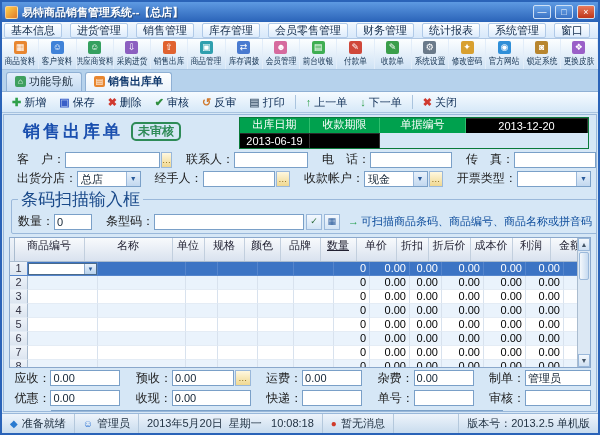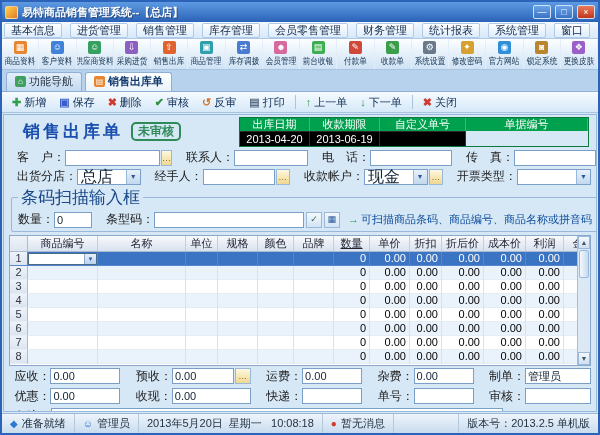--- a/index.html
+++ b/index.html
@@ -44,34 +44,34 @@
   .header-table { margin-left:auto; margin-right:2px; display:grid; grid-template-columns:70px 70px 86px 122px; border:1px solid #0a7a3a; }
   .ht-head { background:#00a14e; color:#fff; font-size:11px; text-align:center; line-height:13px; border-right:1px solid #2fbf6e; white-space:nowrap; }
   .ht-val { background:#000; color:#fff; font-size:11px; text-align:center; line-height:14px; border-right:1px solid #333; border-top:1px solid #2a2a2a; white-space:nowrap; }
 
   .field-row { display:flex; align-items:flex-end; flex:0 0 19px; font-size:12px; color:#222; padding-left:8px; white-space:nowrap; }
   .flabel { color:#222; }
   .gap { margin-left:14px; }
   .tinput { height:16px; border:1px solid #7aa0c8; background:#fff; font-size:11px; padding:0 2px; font-family:inherit; color:#123; }
   .lookup-btn { width:16px; height:16px; margin-left:1px; border:1px solid #9ab8da; background:linear-gradient(#fff8e0,#f0d890); font-size:9px; line-height:13px; text-align:center; color:#8a6a1a; padding:0; }
   .combo { display:inline-flex; height:16px; border:1px solid #7aa0c8; background:#fff; vertical-align:middle; }
-  .combo .cval { flex:1; font-size:16px; padding:0 3px; line-height:14px; color:#123; }
+  .combo .cval { flex:1; font-size:11px; padding:0 3px; line-height:14px; color:#123; }
   .combo .carrow { width:14px; background:linear-gradient(#e8f1fb,#c2d8ef); border-left:1px solid #9ab8da; font-size:7px; text-align:center; line-height:14px; color:#2a5a9a; }
 
   fieldset.barcode { border:1px solid #9ab8da; border-radius:2px; margin:1px 2px 3px; padding:2px 6px 3px; flex:0 0 32px; }
   fieldset.barcode legend { font-size:17px; color:#1a4a8a; padding:0 3px; }
   .bc-row { display:flex; align-items:center; white-space:nowrap; }
   .hint { font-size:11px; color:#0a4a9a; margin-left:8px; overflow:hidden; }
   .hint-arrow { color:#1f9e4a; font-weight:bold; margin-right:2px; }
   .mini-btn { width:16px; height:16px; margin-left:2px; border:1px solid #9ab8da; background:linear-gradient(#f4f9fe,#d2e4f5); font-size:9px; line-height:13px; text-align:center; padding:0; color:#2a6a3a; }
 
   
   .grid { flex:0 0 131px; border:1px solid #8aa8cc; background:#fff; display:flex; overflow:hidden; }
   .grid-cols { flex:1; overflow:hidden; }
-  .g-head { display:flex; background:linear-gradient(#f8fafc,#d9e2ef); border-bottom:1px solid #aabccf; height:16px; }
+  .g-head { display:flex; background:linear-gradient(#f8fafc,#d9e2ef); border-bottom:1px solid #aabccf; height:24px;justify-content:center; }
   .g-hcell { flex:0 0 auto; font-size:11px; text-align:center; line-height:15px; border-right:1px solid #c2cfde; color:#223; overflow:hidden; white-space:nowrap; }
   .g-row { display:flex; height:14px; }
   .g-row.even { background:#eaf3fc; }
   .g-row.selected { background:#3c74c4; color:#fff; }
   .g-cell { flex:0 0 auto; font-size:11px; line-height:13px; border-right:1px solid #d8e2ee; border-bottom:1px solid #e4ecf5; padding:0 3px; overflow:hidden; white-space:nowrap; }
   .g-row.selected .g-cell { border-right-color:#5585cc; border-bottom-color:#5585cc; }
   .g-cell.num { text-align:right; }
   .rownum, .rownum-h { background:linear-gradient(#eef3f9,#dce5f0); border-right:1px solid #aabccf; text-align:center; color:#334; padding:0; }
   .g-row.selected .rownum { color:#334; }
   .cellcombo { display:flex; height:12px; margin:1px 0; background:#fff; border:1px solid #4a6a8a; }
@@ -240,23 +240,22 @@
     </div>
 
   <div class="form">
 
     <div class="form-top">
       <span class="form-title">销售出库单</span>
       <span class="stamp">未审核</span>
       <div class="header-table" id="header-table">
           <div class="ht-head">出库日期</div>
           <div class="ht-head">收款期限</div>
-          <div class="ht-head">自定义单号</div>
           <div class="ht-head">单据编号</div>
-          <div class="ht-val">2013-04-20</div>
+          <div class="ht-val">2013-12-20</div>
           <div class="ht-val">2013-06-19</div>
           <div class="ht-val"></div>
         </div>
     </div>
 
     <div class="field-row">
       <span class="flabel">客　户：</span>
       <input class="tinput" style="width: 95px;">
       <button class="lookup-btn">…</button>
       <span class="flabel gap">联系人：</span>

